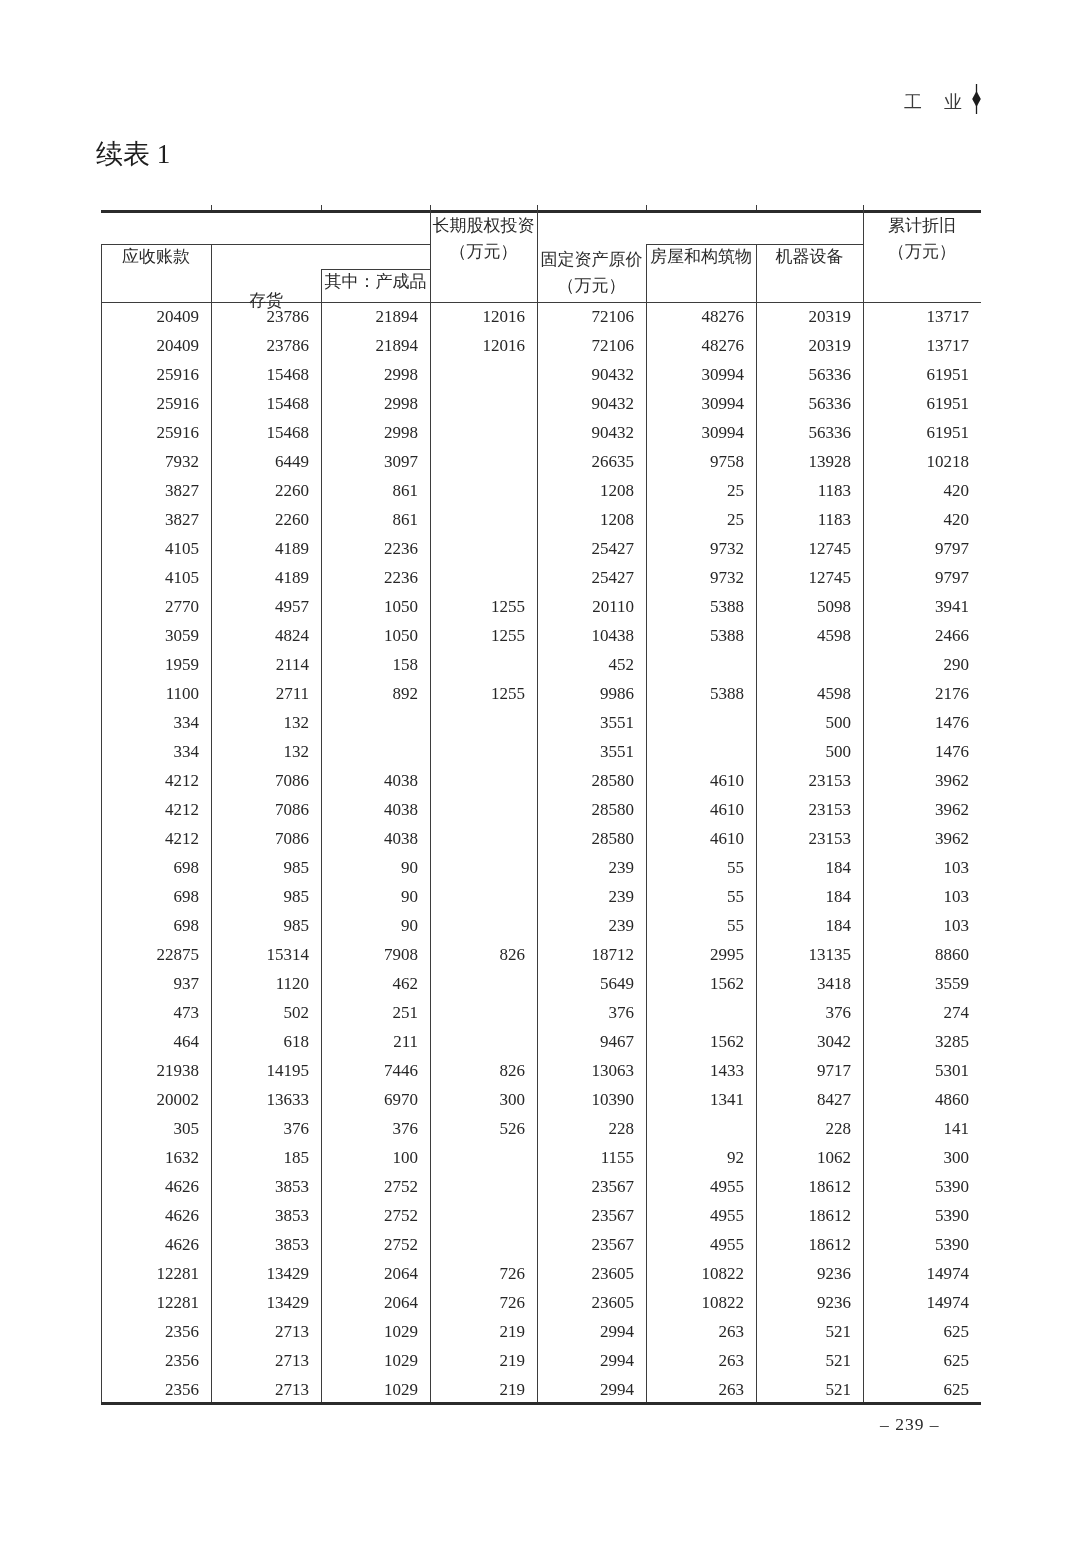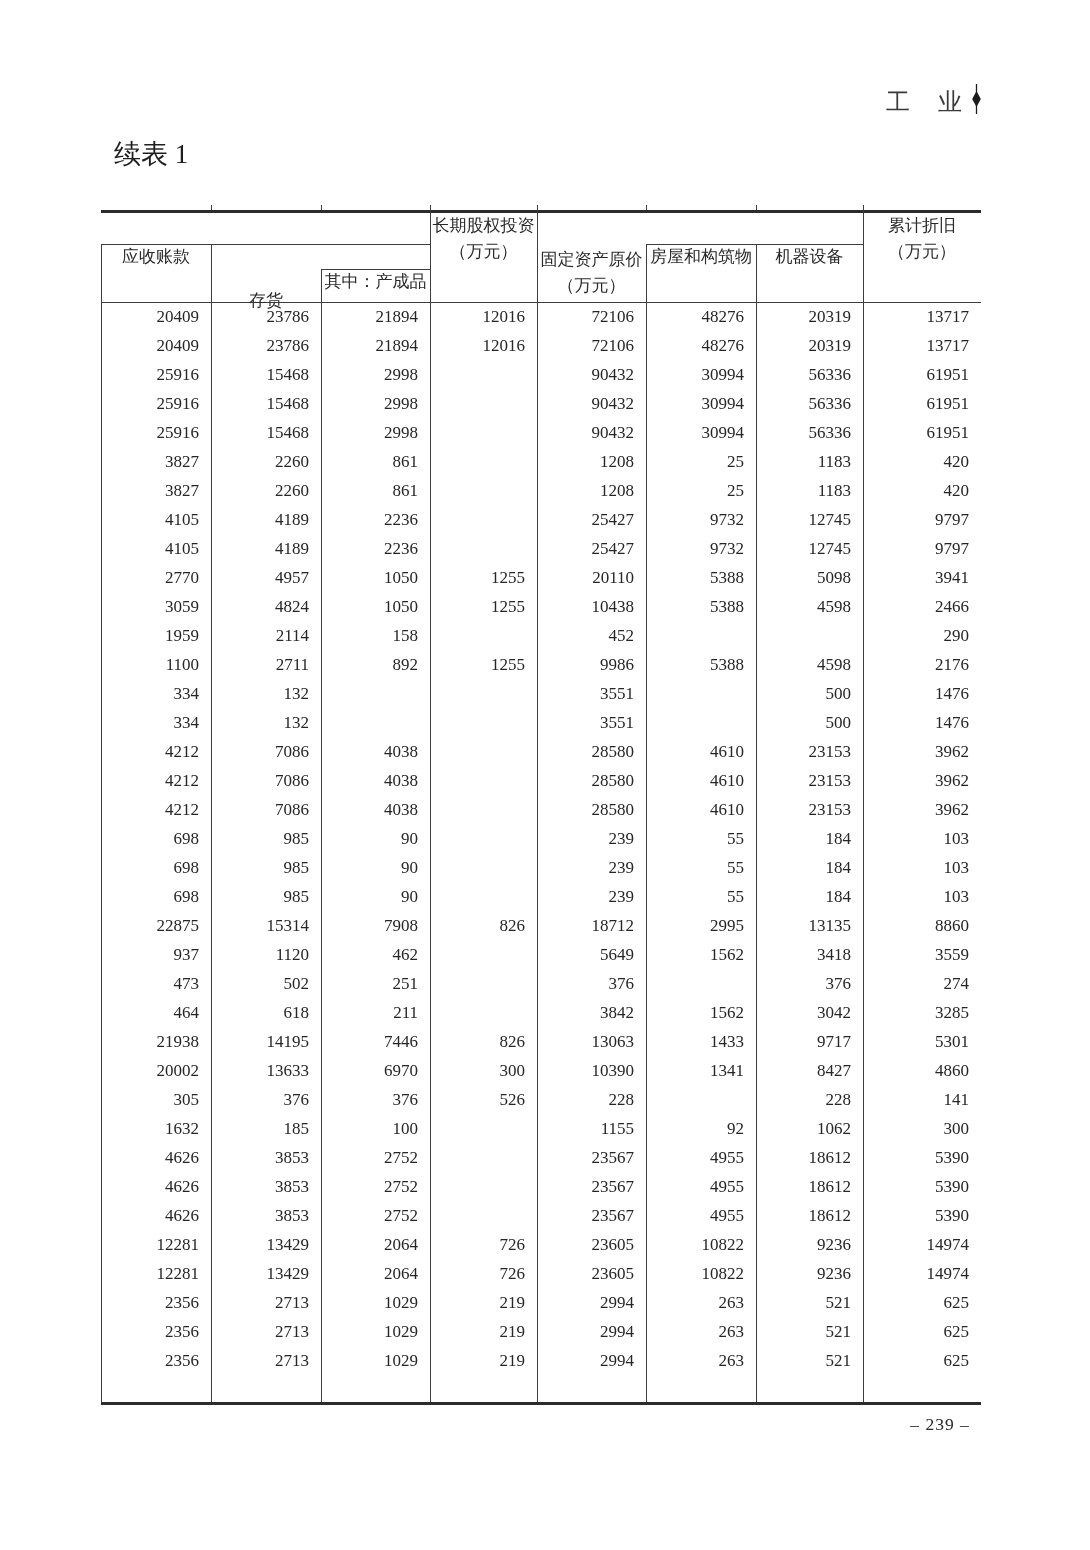--- a/index.html
+++ b/index.html
@@ -8,30 +8,30 @@
     width:1090px;height:1550px;
     background:#ffffff;
     font-family:"Liberation Serif","DejaVu Serif",serif;
     color:#262626;
     overflow:hidden;
   }
   
   .corner-label{
     position:absolute;top:84px;right:108px;
     display:flex;align-items:center;gap:7px;
-    font-size:24px;color:#3a3a3a;
+    font-size:18px;color:#3a3a3a;
   }
   .corner-label .txt{letter-spacing:2px;}
   .page-title{
-    position:absolute;left:114px;top:136px;
+    position:absolute;left:96px;top:136px;
     font-size:27px;color:#1e1e1e;
   }
   .page-number{
     position:absolute;top:1414px;left:880px;width:120px;
-    text-align:center;font-size:17.5px;letter-spacing:1px;color:#2a2a2a;
+    text-align:left;font-size:17.5px;letter-spacing:1px;color:#2a2a2a;
   }
   
   .tbl{position:absolute;left:101px;top:210px;width:880px;height:1195px;}
   .hline,.vline,.rule,.tick{position:absolute;background:#3d3d3d;}
   .rule{height:3px;background:#2b2b2b;}
   .hline{height:1px;}
   .vline{width:1px;}
   .tick{width:1px;height:5px;top:-5px;}
   .hcell{
     position:absolute;display:flex;flex-direction:column;
@@ -167,20 +167,30 @@
           <div class="tcell c0">25916</div>
           <div class="tcell c1">15468</div>
           <div class="tcell c2">2998</div>
           <div class="tcell c3"></div>
           <div class="tcell c4">90432</div>
           <div class="tcell c5">30994</div>
           <div class="tcell c6">56336</div>
           <div class="tcell c7">61951</div>
         </div>
         <div class="trow">
+          <div class="tcell c0">7932</div>
+          <div class="tcell c1">6449</div>
+          <div class="tcell c2">3097</div>
+          <div class="tcell c3"></div>
+          <div class="tcell c4">26635</div>
+          <div class="tcell c5">9758</div>
+          <div class="tcell c6">13928</div>
+          <div class="tcell c7">10218</div>
+        </div>
+        <div class="trow">
           <div class="tcell c0">3827</div>
           <div class="tcell c1">2260</div>
           <div class="tcell c2">861</div>
           <div class="tcell c3"></div>
           <div class="tcell c4">1208</div>
           <div class="tcell c5">25</div>
           <div class="tcell c6">1183</div>
           <div class="tcell c7">420</div>
         </div>
         <div class="trow">
@@ -361,21 +371,21 @@
           <div class="tcell c4">376</div>
           <div class="tcell c5"></div>
           <div class="tcell c6">376</div>
           <div class="tcell c7">274</div>
         </div>
         <div class="trow">
           <div class="tcell c0">464</div>
           <div class="tcell c1">618</div>
           <div class="tcell c2">211</div>
           <div class="tcell c3"></div>
-          <div class="tcell c4">3842</div>
+          <div class="tcell c4">9467</div>
           <div class="tcell c5">1562</div>
           <div class="tcell c6">3042</div>
           <div class="tcell c7">3285</div>
         </div>
         <div class="trow">
           <div class="tcell c0">21938</div>
           <div class="tcell c1">14195</div>
           <div class="tcell c2">7446</div>
           <div class="tcell c3">826</div>
           <div class="tcell c4">13063</div>

